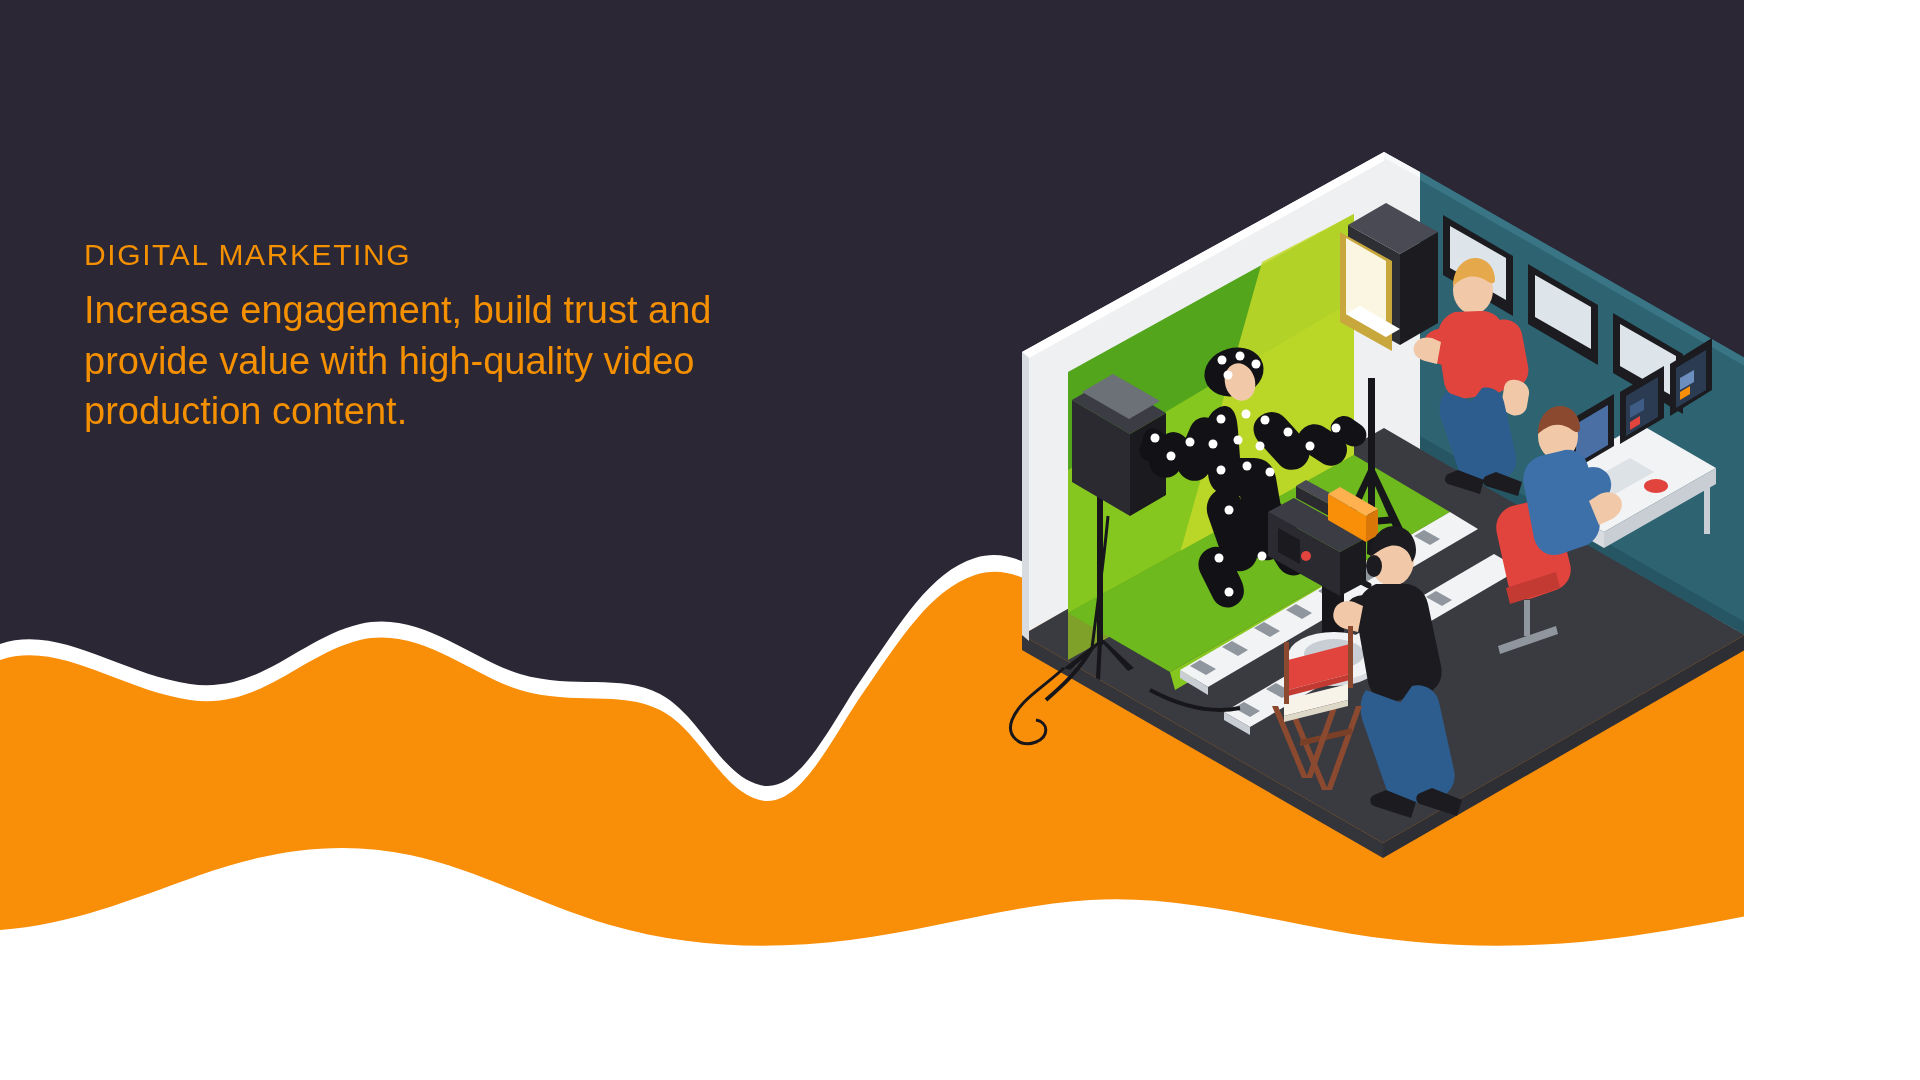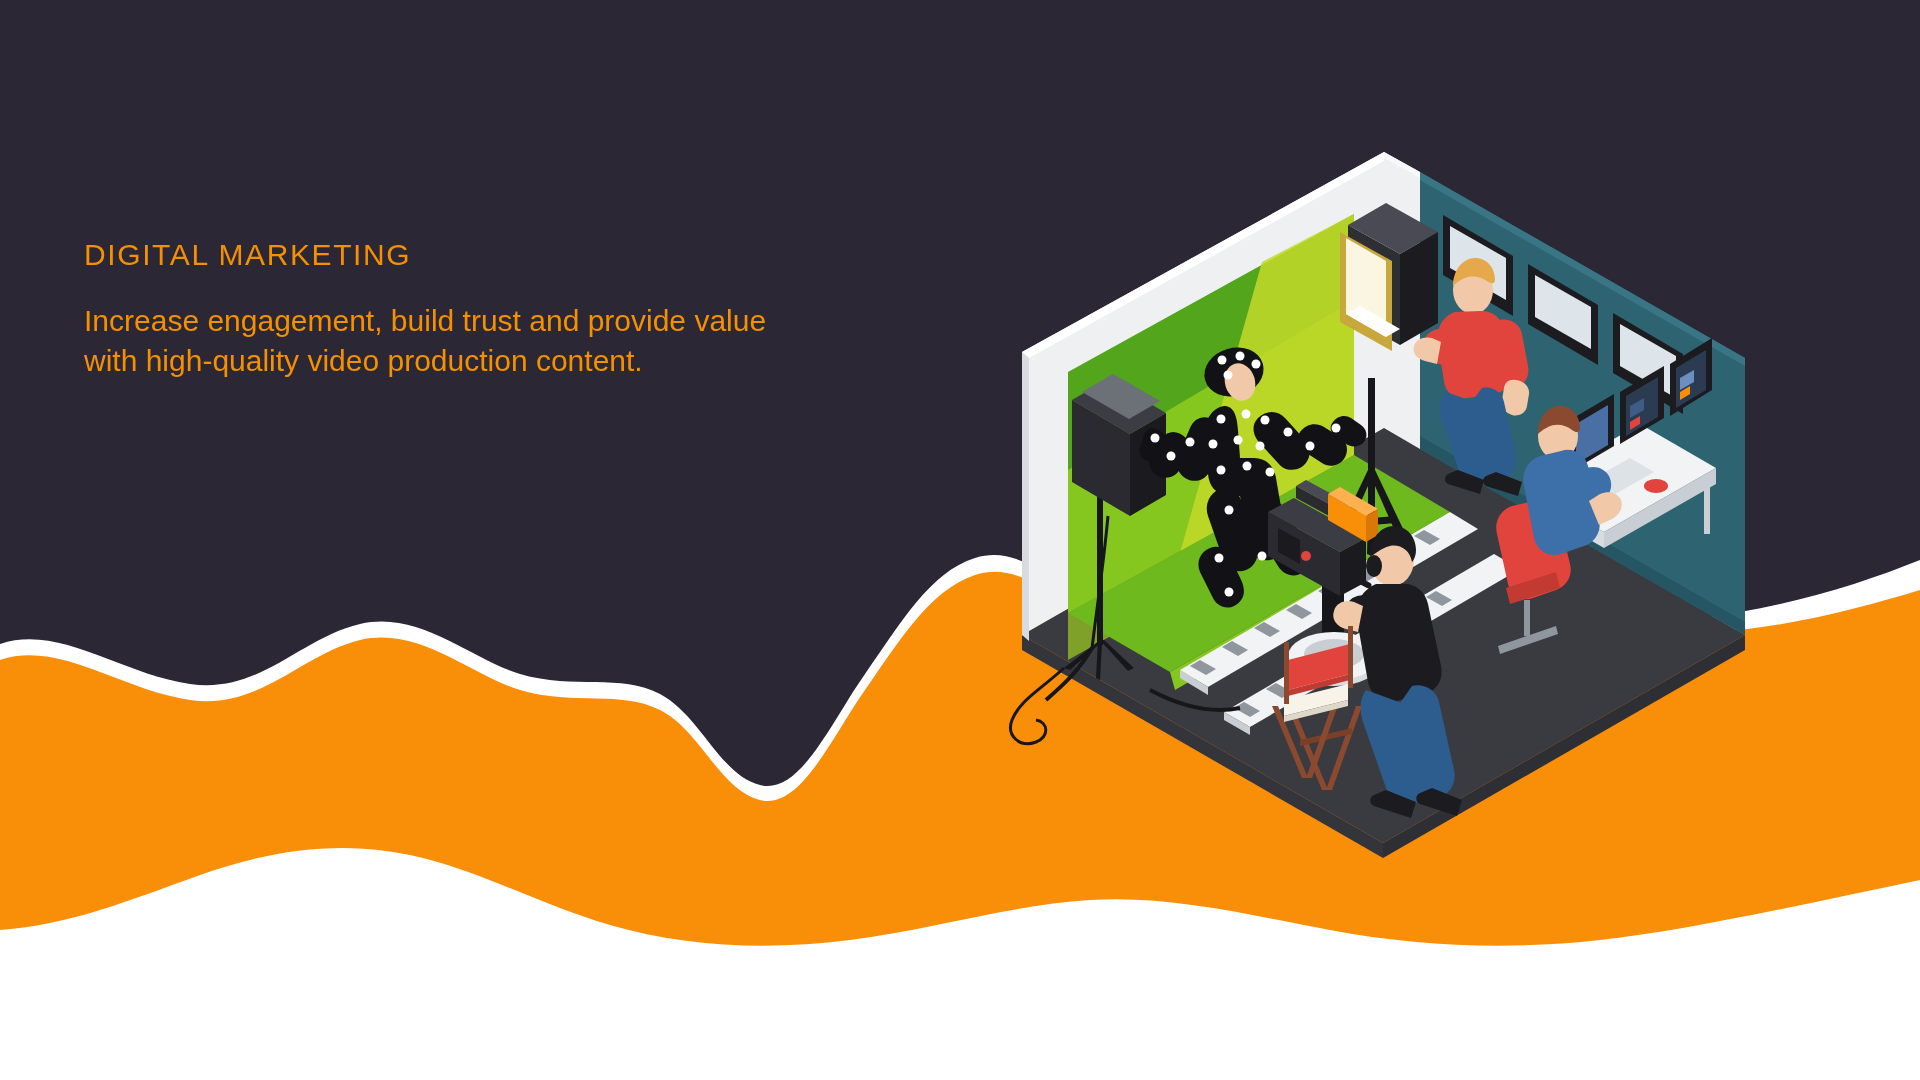--- a/index.html
+++ b/index.html
@@ -2,21 +2,21 @@
 <html><head>
 <meta charset="utf-8">
 <style>
   html, body {
     margin: 0;
     padding: 0;
     background: #ffffff;
   }
   #banner {
     position: relative;
-    width: 1920px;
+    width: 1744px;
     height: 1080px;
     overflow: hidden;
     background: #ffffff;
     font-family: "Liberation Sans", sans-serif;
   }
   .layer {
     position: absolute;
     top: 0;
     left: 0;
     width: 1920px;
@@ -42,23 +42,23 @@
   #headline {
     font-size: 69px;
     font-weight: bold;
     color: #ffffff;
     margin: 0;
     line-height: 1.08;
     letter-spacing: -0.5px;
     max-width: 680px;
   }
   #subcopy {
-    font-size: 30px;
+    font-size: 38px;
     color: #f59000;
-    margin: 30px 0 0 0;
+    margin: 14px 0 0 0;
     line-height: 1.33;
     max-width: 740px;
     font-weight: 400;
   }
 </style>
 </head>
 <body>
 
 <div id="banner">
 

